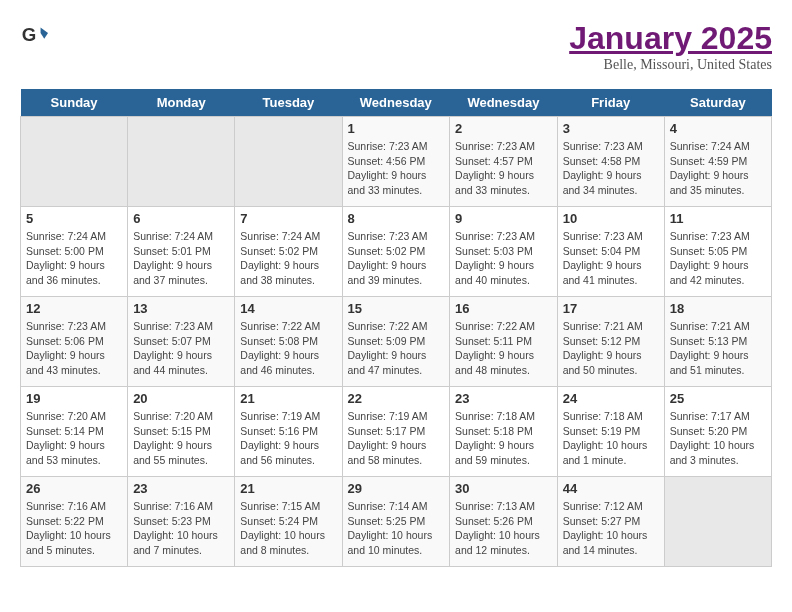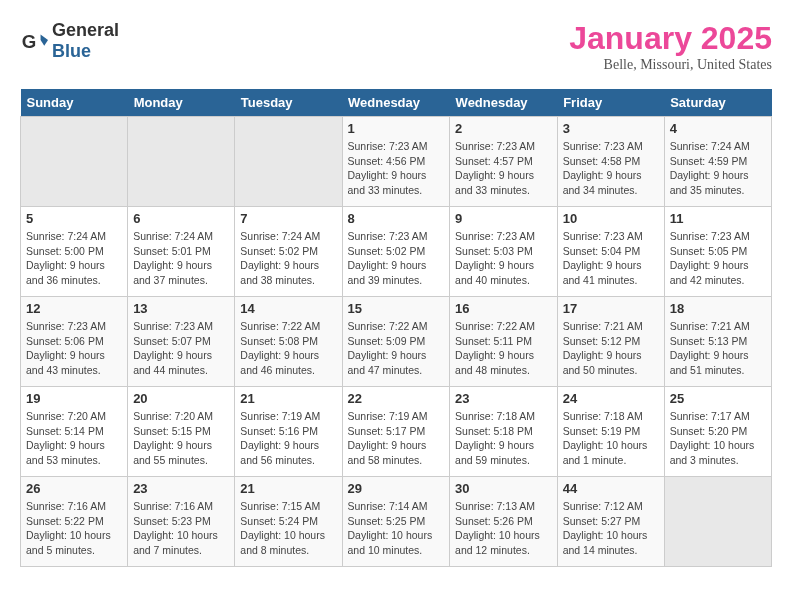--- a/index.html
+++ b/index.html
@@ -24,36 +24,37 @@
     .logo-icon {
       width: 28px;
       height: 28px;
     }
     .title-block {
       text-align: right;
     }
     .month-title {
       font-size: 32px;
       font-weight: bold;
-      color: #ec4899;
+      color: #701a75;
+      text-decoration: underline;
     }
     .location {
       font-size: 14px;
       color: #555;
       font-family: Liberation Serif, serif;
     }
     table {
       width: 100%;
       border-collapse: collapse;
       font-size: 11px;
     }
     thead tr th {
       background-color: #2a6496;
       color: #fff;
-      text-align: left;
+      text-align: center;
       padding: 6px 6px;
       font-size: 13px;
       font-weight: bold;
     }
     tbody tr td {
       border: 1px solid #ccc;
       vertical-align: top;
       padding: 4px 5px;
       width: 108px;
       min-height: 80px;
@@ -83,24 +84,20 @@
 </head>
 <body>
 
 <div class="header">
   <div class="logo">
     <svg class="logo-icon" viewBox="0 0 30 30">
       <text x="2" y="22" font-size="20" fill="#333" font-weight="bold">G</text>
       <polygon points="22,8 30,14 22,14" fill="#2a6496"></polygon>
       <polygon points="22,14 30,14 26,20" fill="#2a6496"></polygon>
     </svg>
-    <div>
-      <span style="font-size:18px;font-weight:bold;color:#333;">General</span><br>
-      <span style="font-size:18px;font-weight:bold;color:#2a6496;">Blue</span>
-    </div>
   </div>
   <div class="title-block">
     <div class="month-title">January 2025</div>
     <div class="location">Belle, Missouri, United States</div>
   </div>
 </div>
 
 <table>
   <thead>
     <tr>

